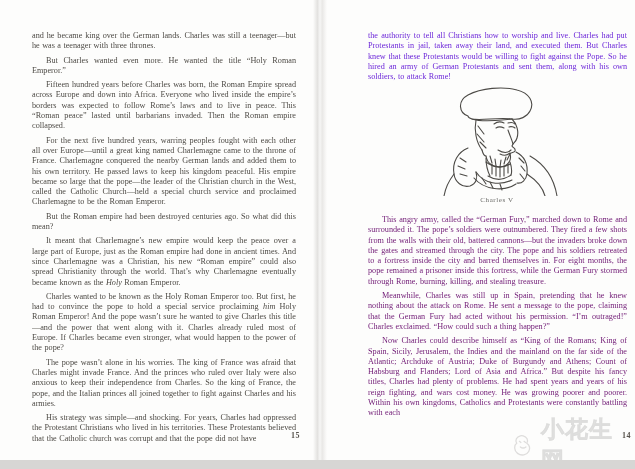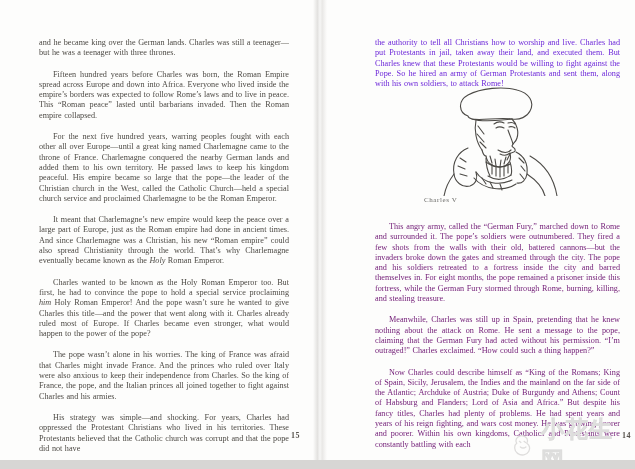--- a/index.html
+++ b/index.html
@@ -9,37 +9,37 @@
     font-family:"Liberation Serif","DejaVu Serif",serif;
   }
   
   .gutter {
     position:absolute; left:313px; top:0; width:14px; height:460px;
     background:linear-gradient(90deg, rgba(253,253,252,0) 0%, #e3e2e0 32%, #f6f6f5 50%, #e9e8e6 66%, rgba(253,253,252,0) 100%);
   }
   .bottom-bar { position:absolute; left:0; top:460px; width:635px; height:9px; }
   .text-block { position:absolute; color:#4d4a45; }
   .text-block .para {
-    margin:11px; text-indent:14px; text-align:justify;
+    margin:4px; text-indent:14px; text-align:justify;
     font-size:8.2px; line-height:10.3px; word-spacing:0.4px;
   }
   .text-block .para.no-indent { text-indent:0; }
   .left-block  { left:28px;  top:27px; width:272px; }
   .right-top   { left:364px; top:27px; width:267px; }
   .right-bottom{ left:364px; top:211px; width:267px; }
   .page-num {
     position:absolute; top:431px; text-align:right;
     font-size:8px; color:#57534d; letter-spacing:0.5px;font-weight:bold;
   }
   .page-num.left  { left:28px;  width:272px; }
   .page-num.right { left:364px; width:267px; }
   .illustration { position:absolute; left:424px; top:86px; width:146px; height:110px; }
   .illustration svg { width:100%; height:100%; }
   .ill-caption {
-    position:absolute; left:424px; top:196px; width:146px; 
+    position:absolute; left:424px; top:196px; width:146px; text-align:center;
     font-size:7px; color:#6b6b68; letter-spacing:0.6px;
   }
   .watermark {
     position:absolute; left:512px; top:429px; width:118px; height:32px;
     display:flex; align-items:center; gap:4px;
     color:#e3e3e2;
     font-family:"Liberation Sans","DejaVu Sans",sans-serif;
   }
   .watermark-text {
     font-size:23px; font-weight:bold; letter-spacing:1px;
@@ -48,22 +48,24 @@
   .watermark svg { width:27px; height:27px; }
   i { font-style:italic; }
 </style>
 </head>
 <body>
 
 <div class="stage" style="background: rgb(253, 253, 252);">
 
   <div class="text-block left-block" style="color: rgb(77, 74, 69);">
       <p class="para no-indent">and he became king over the German lands. Charles was still a teenager—but he was a teenager with three thrones.</p>
+      <p class="para">But Charles wanted even more. He wanted the title “Holy Roman Emperor.”</p>
       <p class="para">Fifteen hundred years before Charles was born, the Roman Empire spread across Europe and down into Africa. Everyone who lived inside the empire’s borders was expected to follow Rome’s laws and to live in peace. This “Roman peace” lasted until barbarians invaded. Then the Roman empire collapsed.</p>
       <p class="para">For the next five hundred years, warring peoples fought with each other all over Europe—until a great king named Charlemagne came to the throne of France. Charlemagne conquered the nearby German lands and added them to his own territory. He passed laws to keep his kingdom peaceful. His empire became so large that the pope—the leader of the Christian church in the West, called the Catholic Church—held a special church service and proclaimed Charlemagne to be the Roman Emperor.</p>
+      <p class="para">But the Roman empire had been destroyed centuries ago. So what did this mean?</p>
       <p class="para">It meant that Charlemagne’s new empire would keep the peace over a large part of Europe, just as the Roman empire had done in ancient times. And since Charlemagne was a Christian, his new “Roman empire” could also spread Christianity through the world. That’s why Charlemagne eventually became known as the <i>Holy</i> Roman Emperor.</p>
       <p class="para">Charles wanted to be known as the Holy Roman Emperor too. But first, he had to convince the pope to hold a special service proclaiming <i>him</i> Holy Roman Emperor! And the pope wasn’t sure he wanted to give Charles this title—and the power that went along with it. Charles already ruled most of Europe. If Charles became even stronger, what would happen to the power of the pope?</p>
       <p class="para">The pope wasn’t alone in his worries. The king of France was afraid that Charles might invade France. And the princes who ruled over Italy were also anxious to keep their independence from Charles. So the king of France, the pope, and the Italian princes all joined together to fight against Charles and his armies.</p>
       <p class="para">His strategy was simple—and shocking. For years, Charles had oppressed the Protestant Christians who lived in his territories. These Protestants believed that the Catholic church was corrupt and that the pope did not have</p>
     </div>
   <div class="page-num left">15</div>
 
   <div class="gutter"></div>
 
   <div class="text-block right-top" style="color: #6d28d9;">

